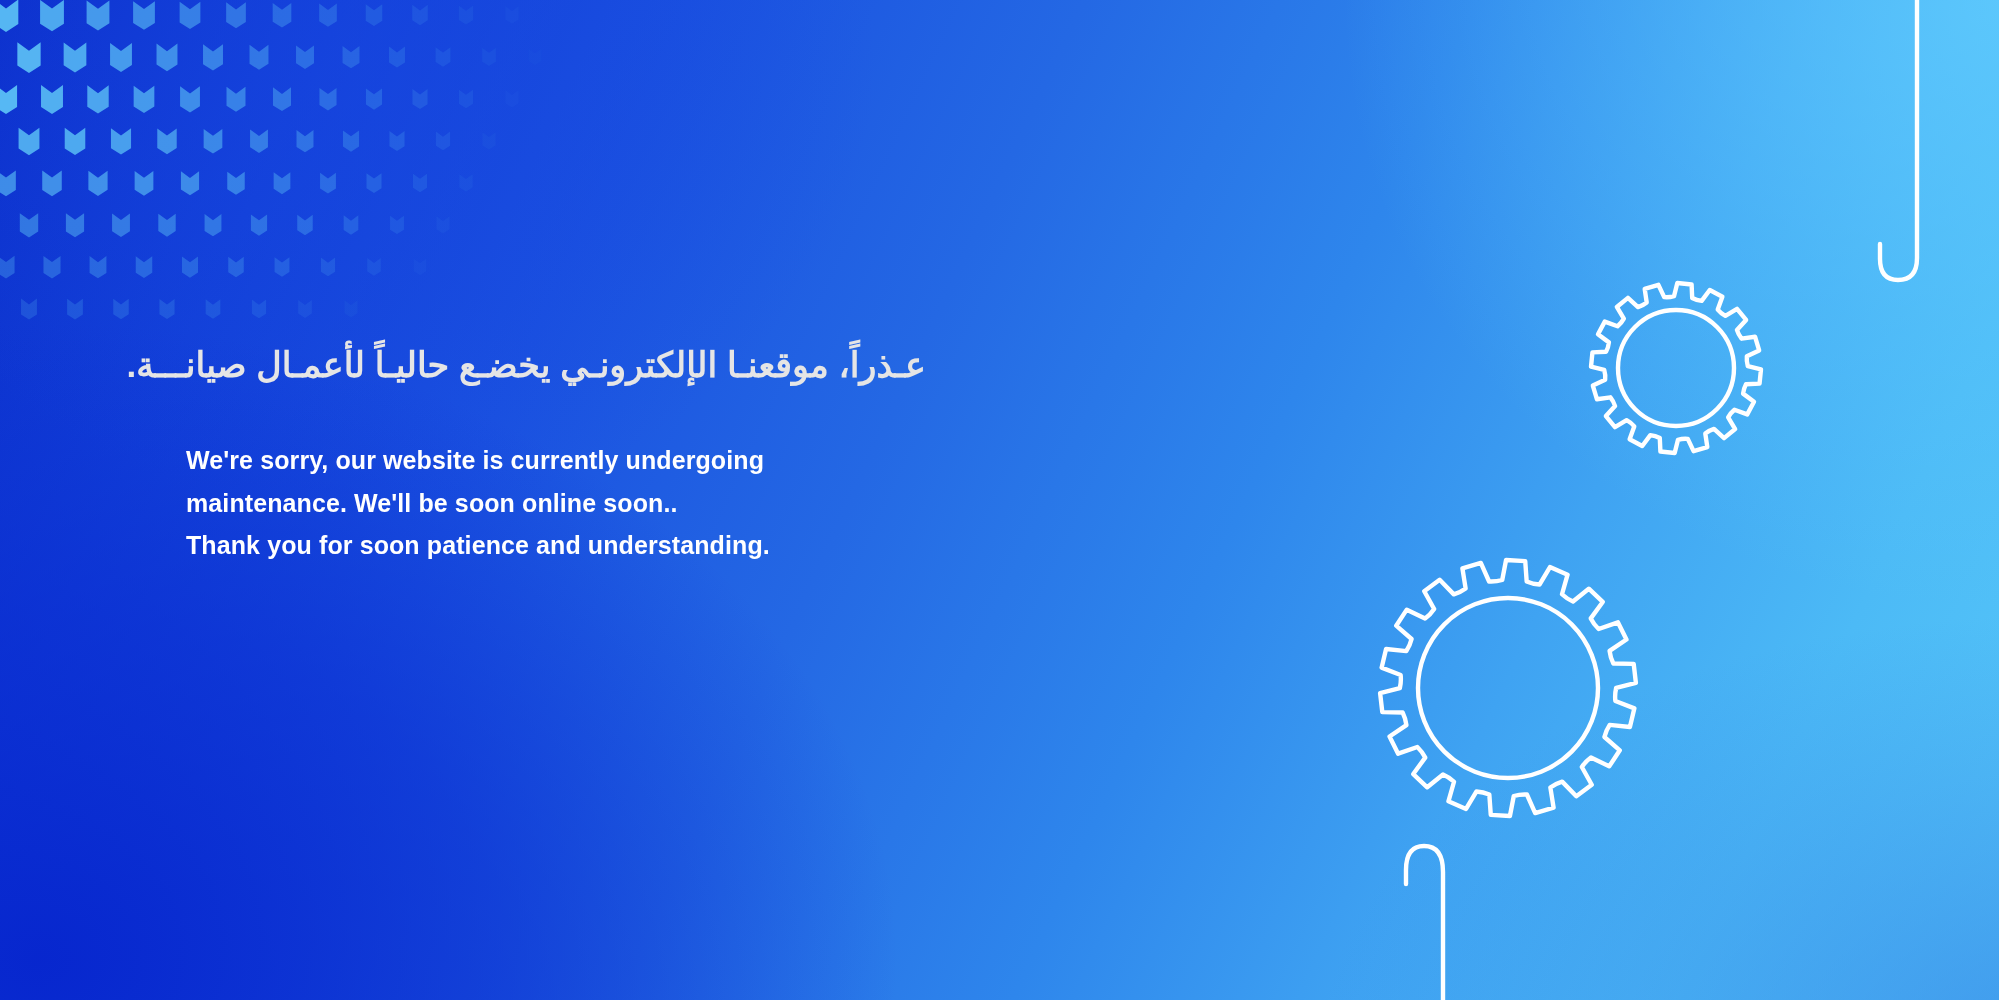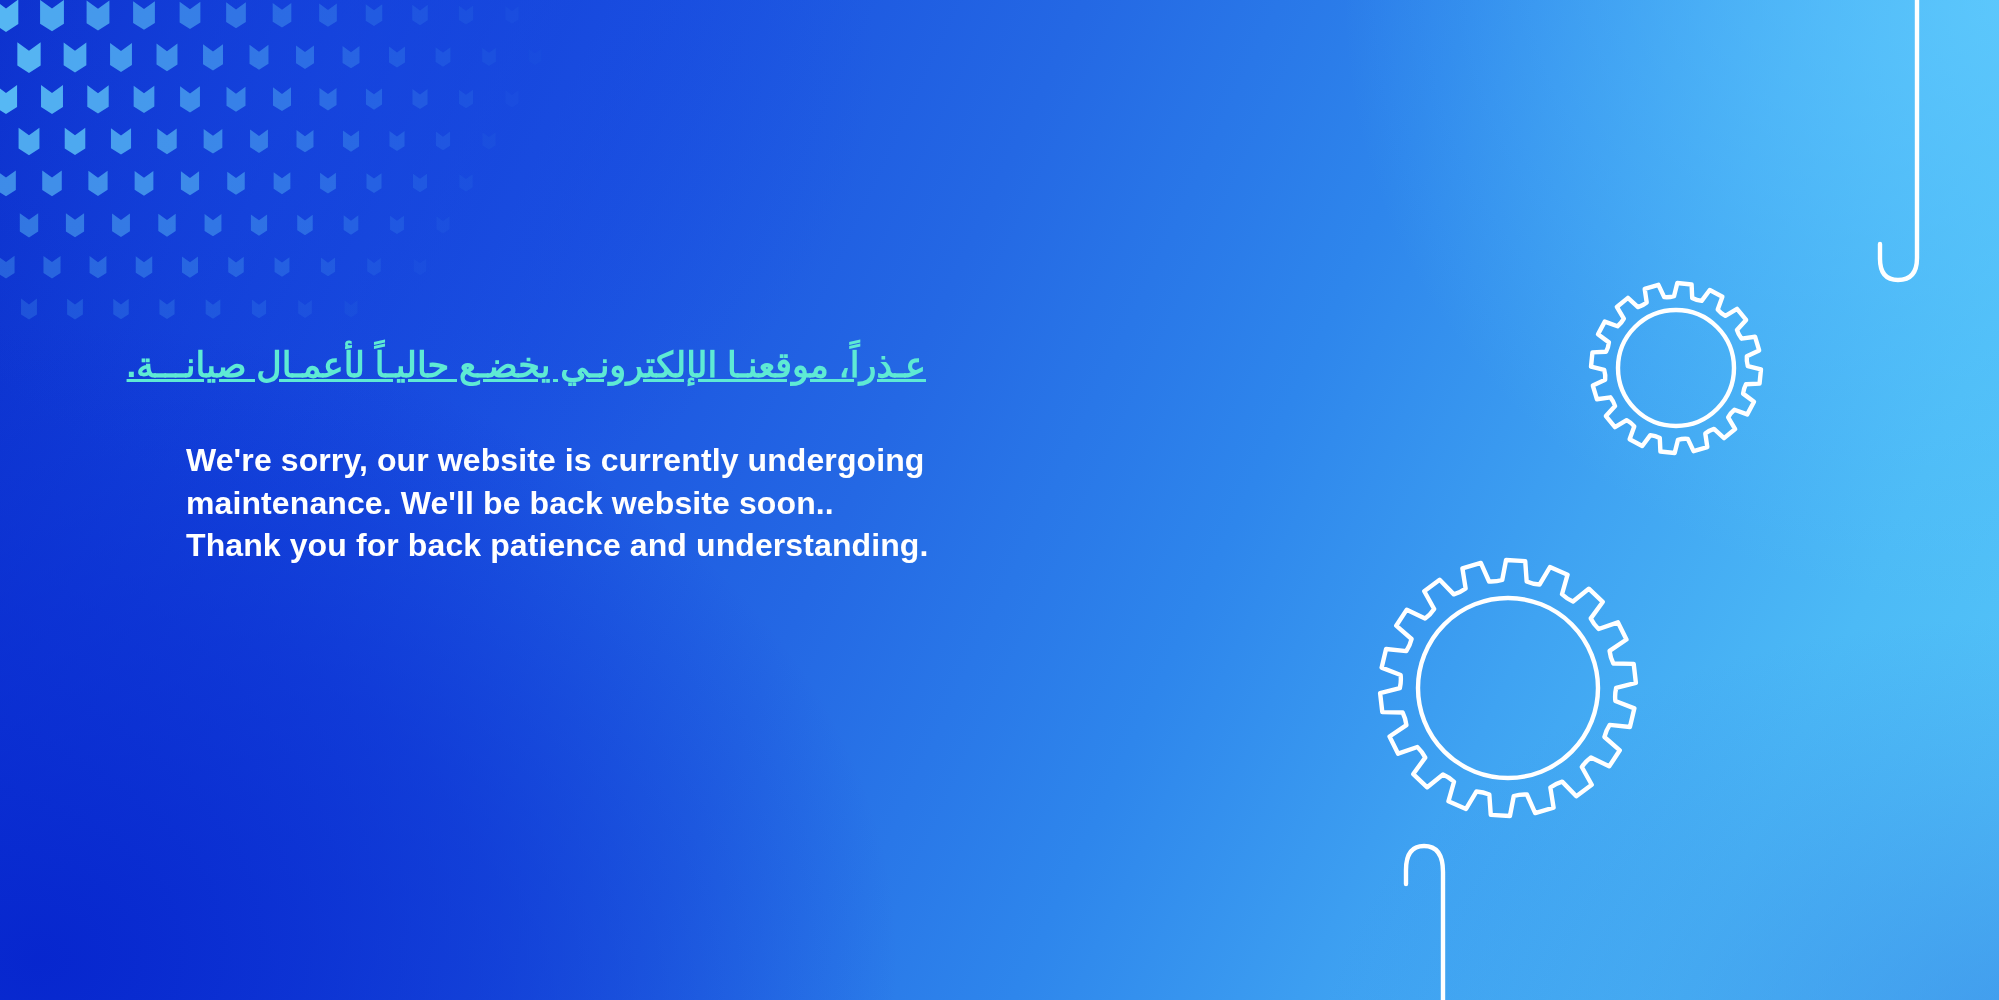--- a/index.html
+++ b/index.html
@@ -75,34 +75,33 @@
   #text-block {
     position: absolute;
     left: 186px;
     top: 338px;
     width: 1000px;
   }
   .ar-line {
     direction: rtl;
     unicode-bidi: bidi-override;
     text-align: right;
-    color: #5eead4;
+    color: #e5e5e5;
     font-size: 35px;
     font-weight: 700;
     line-height: 53px;
     letter-spacing: 0.2px;
     white-space: nowrap;
     width: 740px;
-    text-decoration: underline;
   }
   #arabic-paragraph { margin-bottom: 10px; }
   #english-paragraph { margin-top: 48px; }
   .en-line {
     color: #ffffff;
-    font-size: 32px;
+    font-size: 25px;
     font-weight: 700;
     line-height: 42.5px;
     letter-spacing: 0.1px;
     white-space: nowrap;
   }
 </style>
 </head>
 <body>
 
 <div id="page">
@@ -231,18 +230,18 @@
   </svg>
 
   <div id="text-block">
 
     <div id="arabic-paragraph">
       <div class="ar-line">عـذراً، موقعنـا الإلكترونـي يخضـع حاليـاً لأعمـال صيانـــة.</div>
     </div>
 
     <div id="english-paragraph">
       <div class="en-line">We're sorry, our website is currently undergoing</div>
-      <div class="en-line">maintenance. We'll be back website soon..</div>
-      <div class="en-line">Thank you for back patience and understanding.</div>
+      <div class="en-line">maintenance. We'll be soon online soon..</div>
+      <div class="en-line">Thank you for soon patience and understanding.</div>
     </div>
 
   </div>
 </div>
 
 </body></html>

